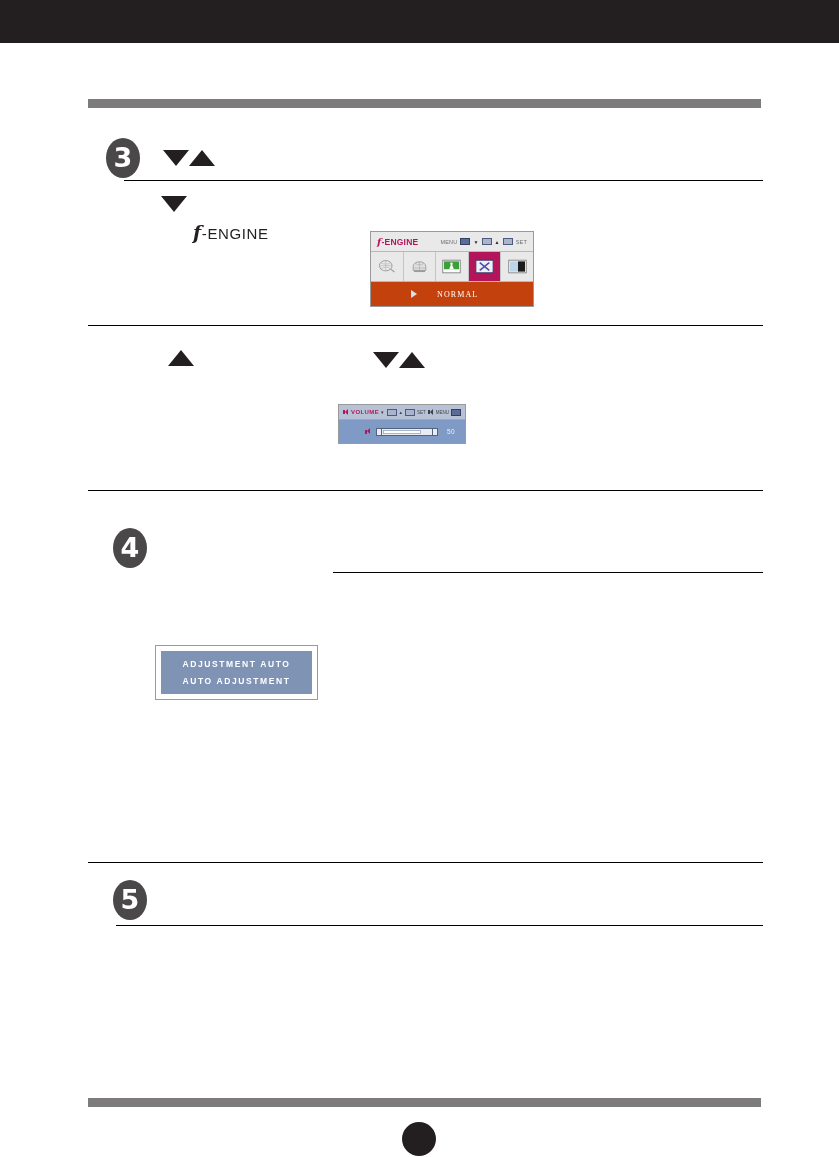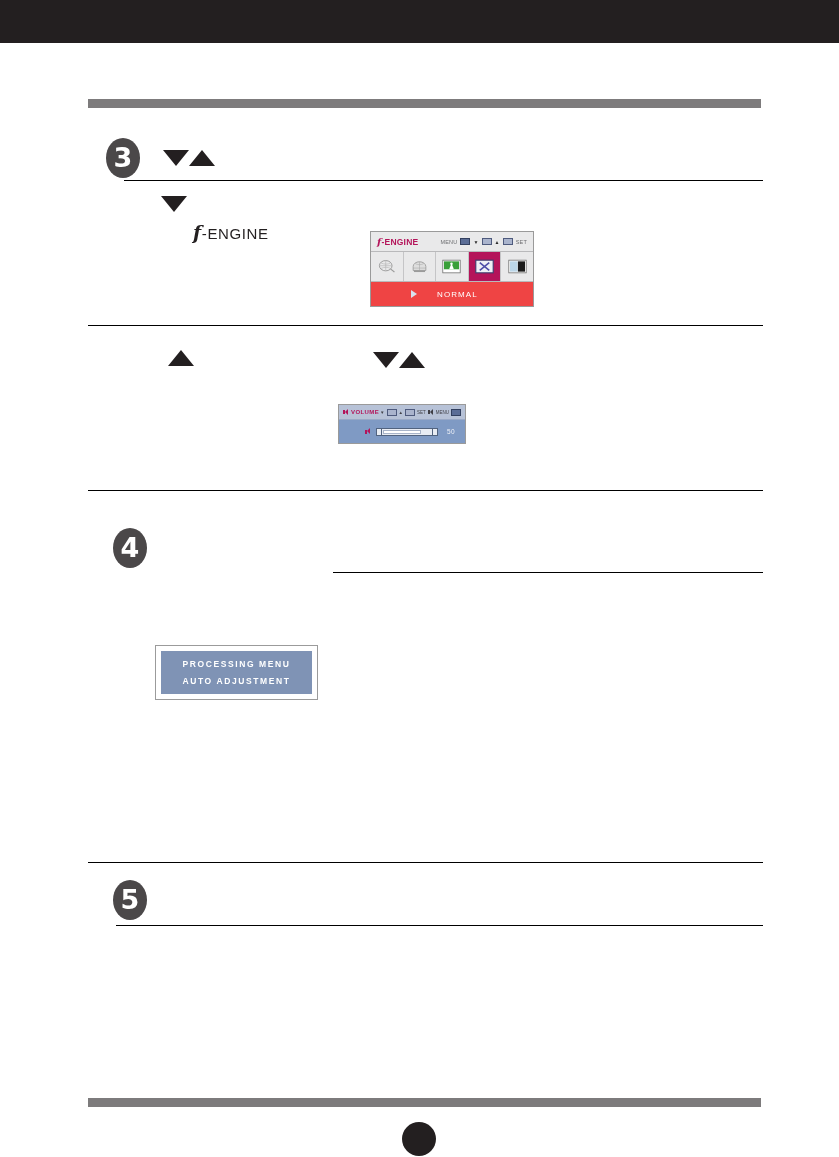--- a/index.html
+++ b/index.html
@@ -125,23 +125,24 @@
     border-right:1px solid #c5c5c7;
     position:relative;
   }
   .osd-cell:last-child{border-right:none;}
   .osd-cell.sel{background:#b4145a;}
 
   .ic{width:19px;height:15px;display:block;}
 
   .osd-fe-val{
     height:24px;
-    background:#ef4444;
+    background:#c2410c;
     display:flex;align-items:center;
     border-top:1px solid #b9b9bb;
+    font-family:Liberation Serif, serif;
   }
   .osd-fe-val .arrow{
     margin-left:40px;
     width:0;height:0;
     border-top:4px solid transparent;
     border-bottom:4px solid transparent;
     border-left:6px solid #d9e2ef;
   }
   .osd-fe-val .lbl{
     margin-left:20px;
@@ -383,21 +384,21 @@
   </div>
 
   <div class="rule" style="left:88px;top:490px;width:675px;"></div>
 
   <div class="step" style="left:113px;top:528px;">4</div>
 
   <div class="rule" style="left:333px;top:572px;width:430px;"></div>
 
   <div class="proc-box">
     <div class="proc-inner">
-      <span>PROCESSING MENU</span>
+      <span>ADJUSTMENT AUTO</span>
       <span>AUTO ADJUSTMENT</span>
     </div>
   </div>
 
   <div class="rule" style="left:88px;top:862px;width:675px;"></div>
 
   <div class="step" style="left:113px;top:880px;">5</div>
 
   <div class="rule" style="left:116px;top:925px;width:647px;"></div>
 

